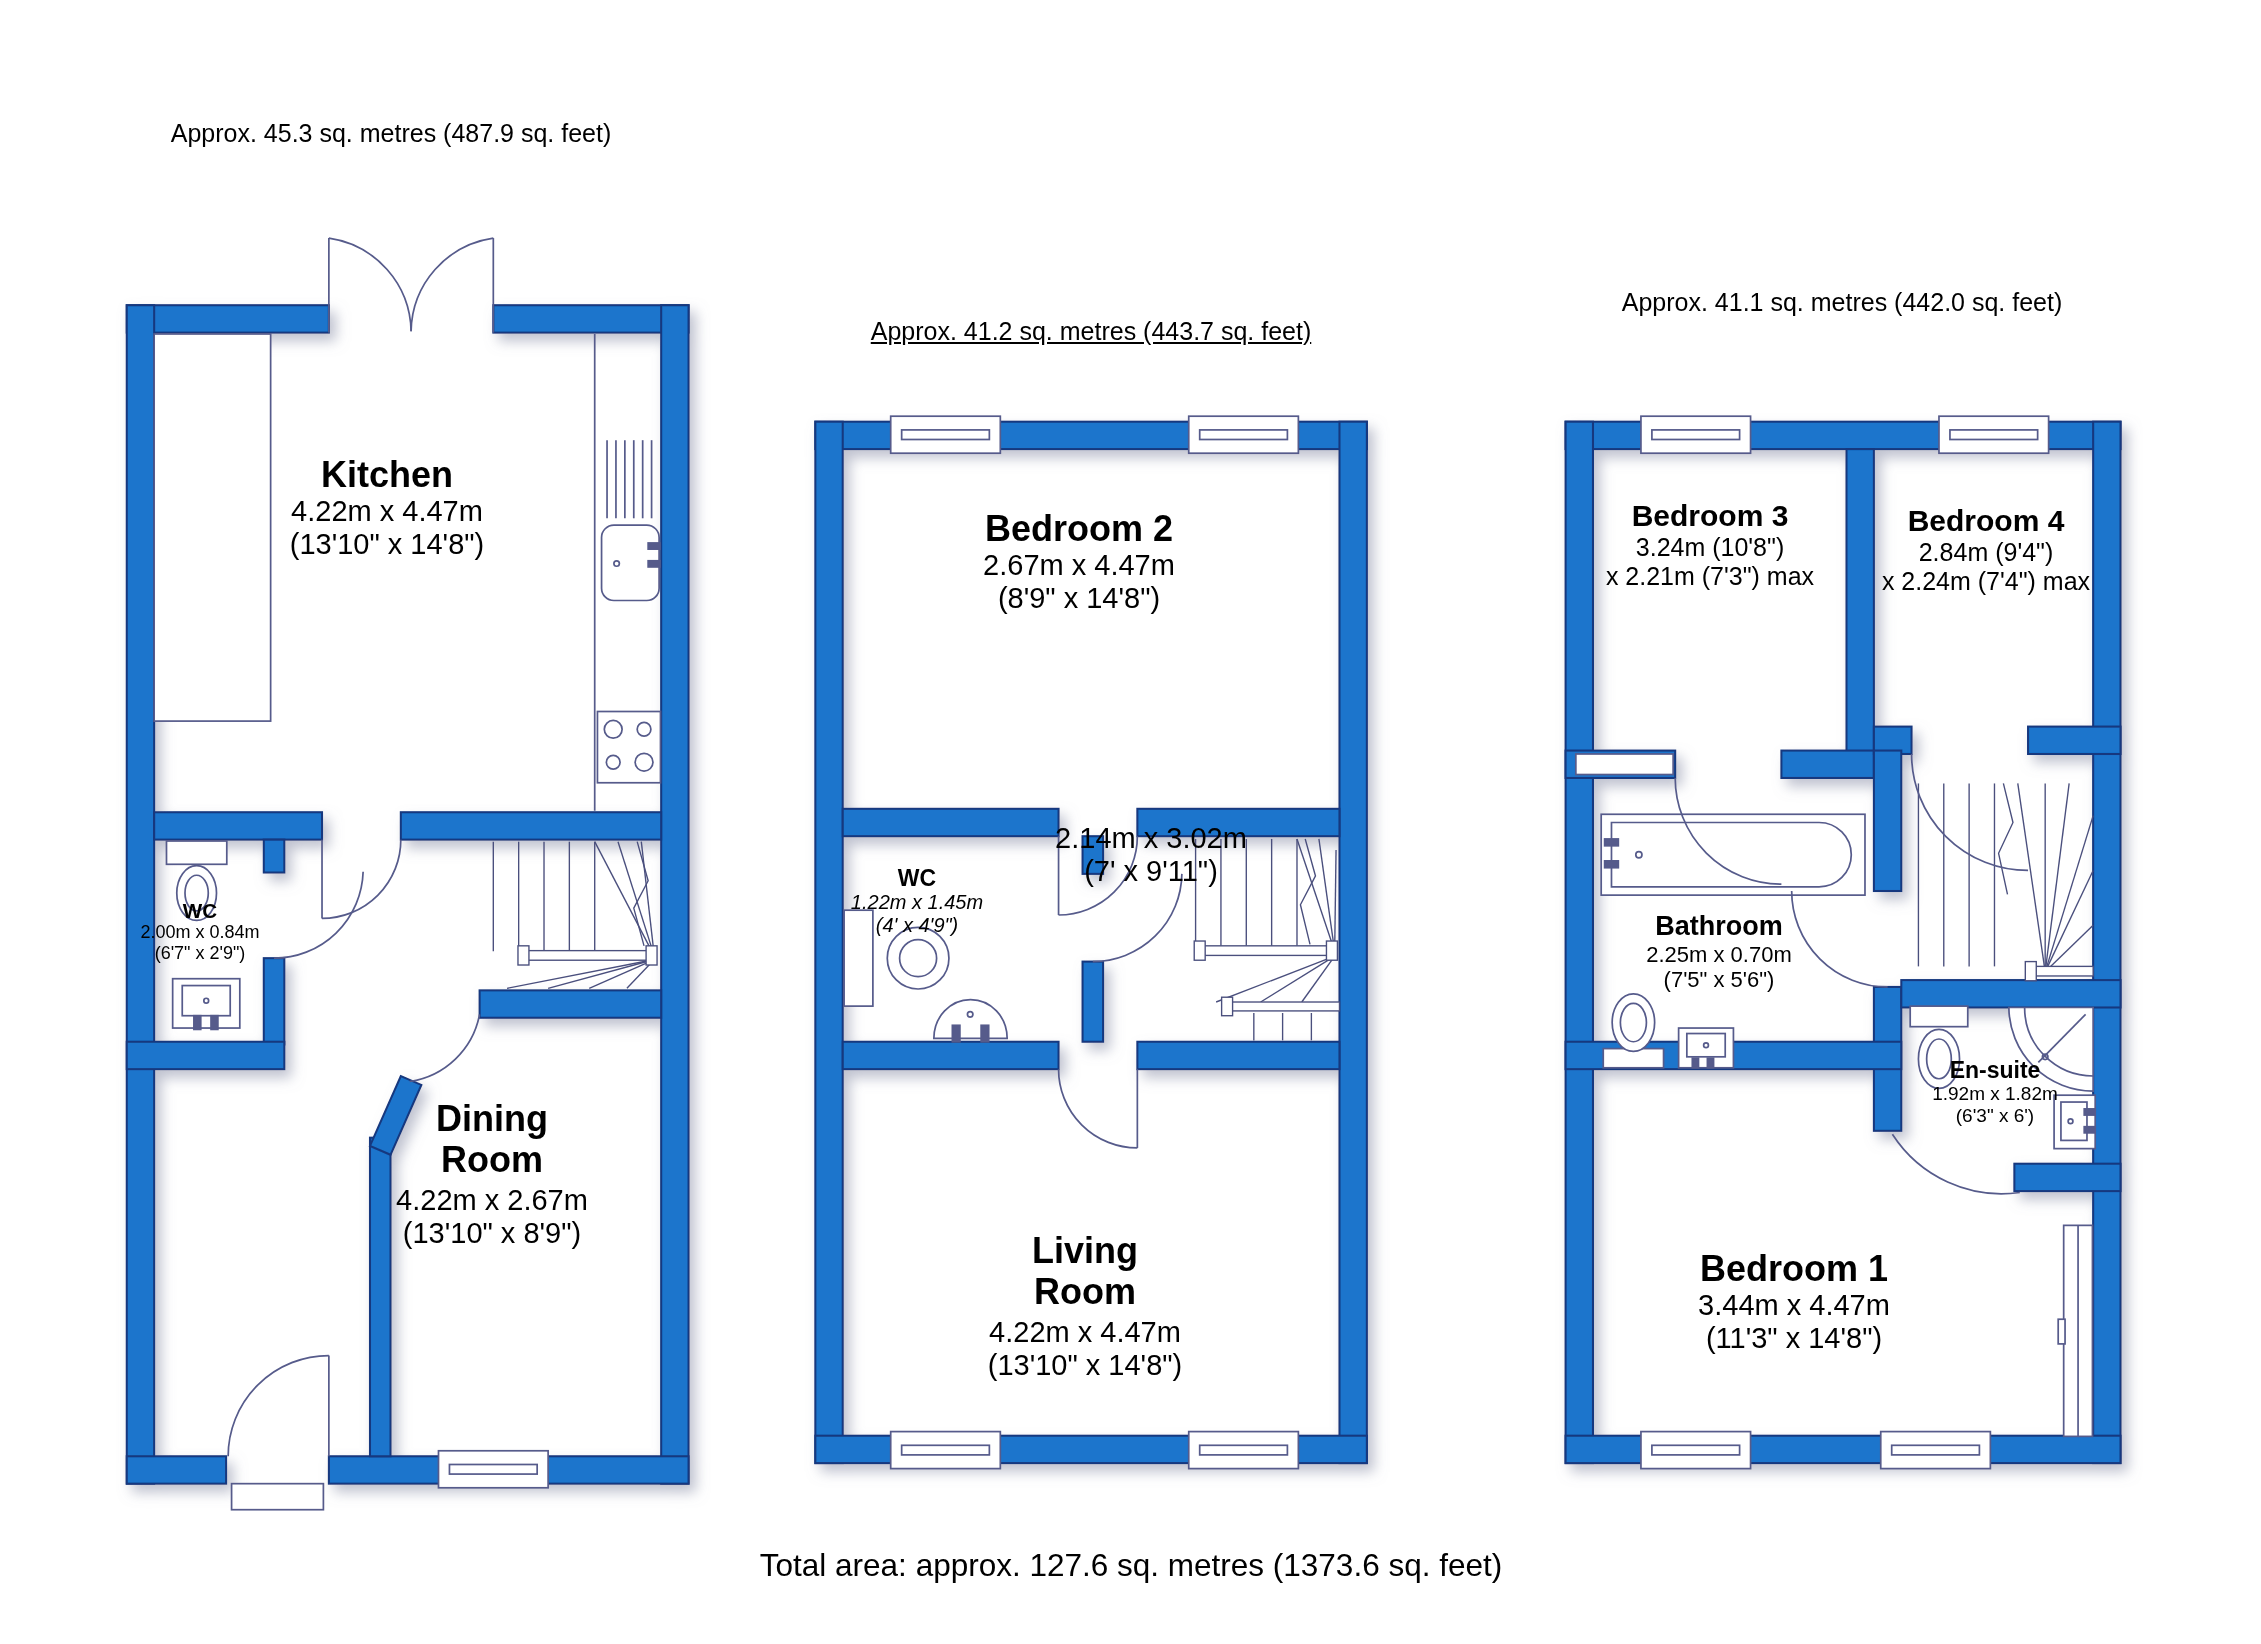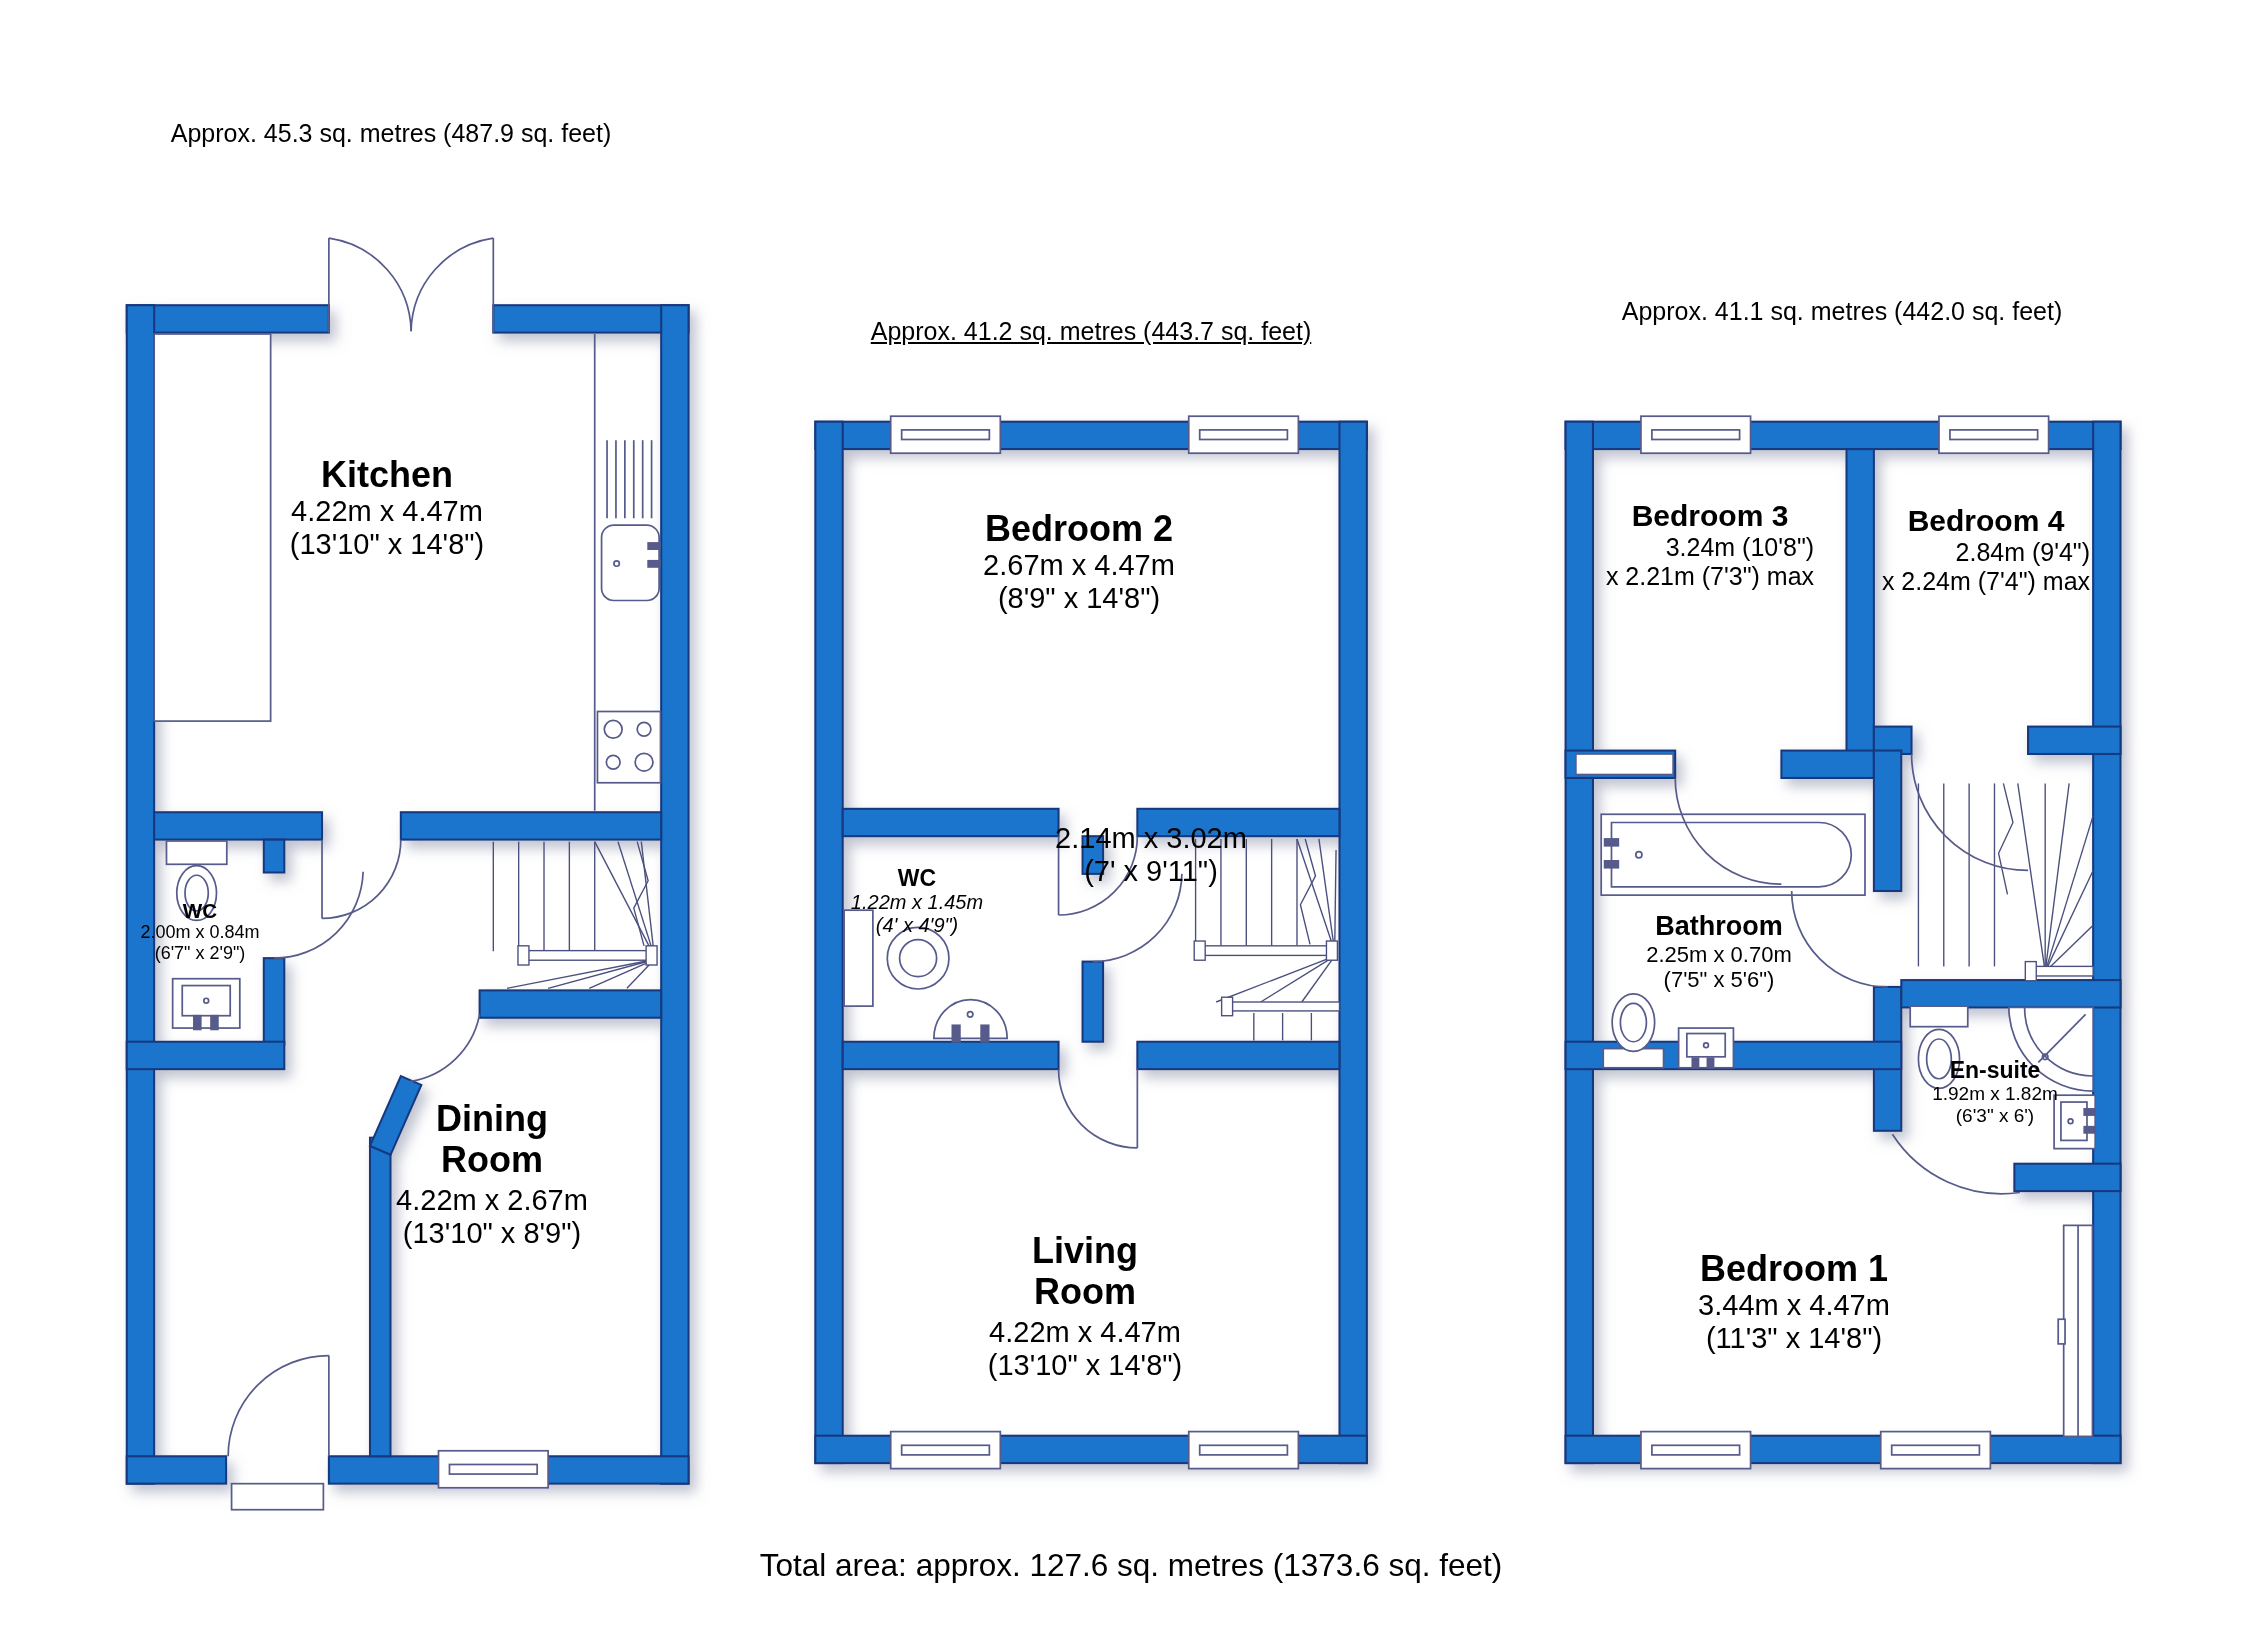--- a/index.html
+++ b/index.html
@@ -2,21 +2,21 @@
 <html style="font-size:11px"><head>
 <meta charset="utf-8">
 <style>
   html,body{margin:0;padding:0;background:#ffffff;}
   body{width:2261px;height:1645px;position:relative;font-family:"Liberation Sans",sans-serif;}
   #plan{position:absolute;left:0;top:0;width:2261px;height:1645px;}
   .lbl{position:absolute;transform:translateX(-50%);text-align:center;color:#000;white-space:nowrap;line-height:1.14;}
   .lbl span{display:block;}
   .b{font-weight:bold;}
   .f56{font-size:38px;} .f52{font-size:36px;} .f46{font-size:31.5px;} .f44{font-size:30px;}
-  .f42{font-size:29px;} .f40{font-size:27px;} .f36{font-size:25px;text-align:right;} .f34{font-size:23px;}
+  .f42{font-size:29px;} .f40{font-size:27px;} .f36{font-size:25px;} .f34{font-size:23px;}
   .f32{font-size:22px;} .f30{font-size:20.6px;} .f29{font-size:20px;font-style:italic;} .f28{font-size:19px;} .f26{font-size:18px;}
 </style>
 </head>
 <body>
 
 <svg id="plan" viewBox="0 0 3300 2400" aria-hidden="true">
   <defs>
     <filter id="ws" x="-20%" y="-20%" width="150%" height="150%">
       <feDropShadow dx="9" dy="11" stdDeviation="9" flood-color="#8a90a8" flood-opacity="0.55"></feDropShadow>
     </filter>
@@ -346,21 +346,21 @@
   <span class="f42">(7' x 9'11")</span>
 </div>
 <div class="lbl" style="left:1085px;top:1230px;">
   <span class="b f52">Living</span>
   <span class="b f52">Room</span>
   <span class="f42" style="margin-top:4.1px;">4.22m x 4.47m</span>
   <span class="f42">(13'10" x 14'8")</span>
 </div>
 
 <div class="lbl" style="left:1842px;top:286px;">
-  <span class="f36" style="margin-top:11px;">Approx. 41.1 sq. metres (442.0 sq. feet)</span>
+  <span class="f36" style="margin-top:2px;">Approx. 41.1 sq. metres (442.0 sq. feet)</span>
 </div>
 <div class="lbl" style="left:1710px;top:499px;">
   <span class="b f44">Bedroom 3</span>
   <span class="f36">3.24m (10'8")</span>
   <span class="f36">x 2.21m (7'3") max</span>
 </div>
 <div class="lbl" style="left:1986px;top:504px;">
   <span class="b f44">Bedroom 4</span>
   <span class="f36">2.84m (9'4")</span>
   <span class="f36">x 2.24m (7'4") max</span>

